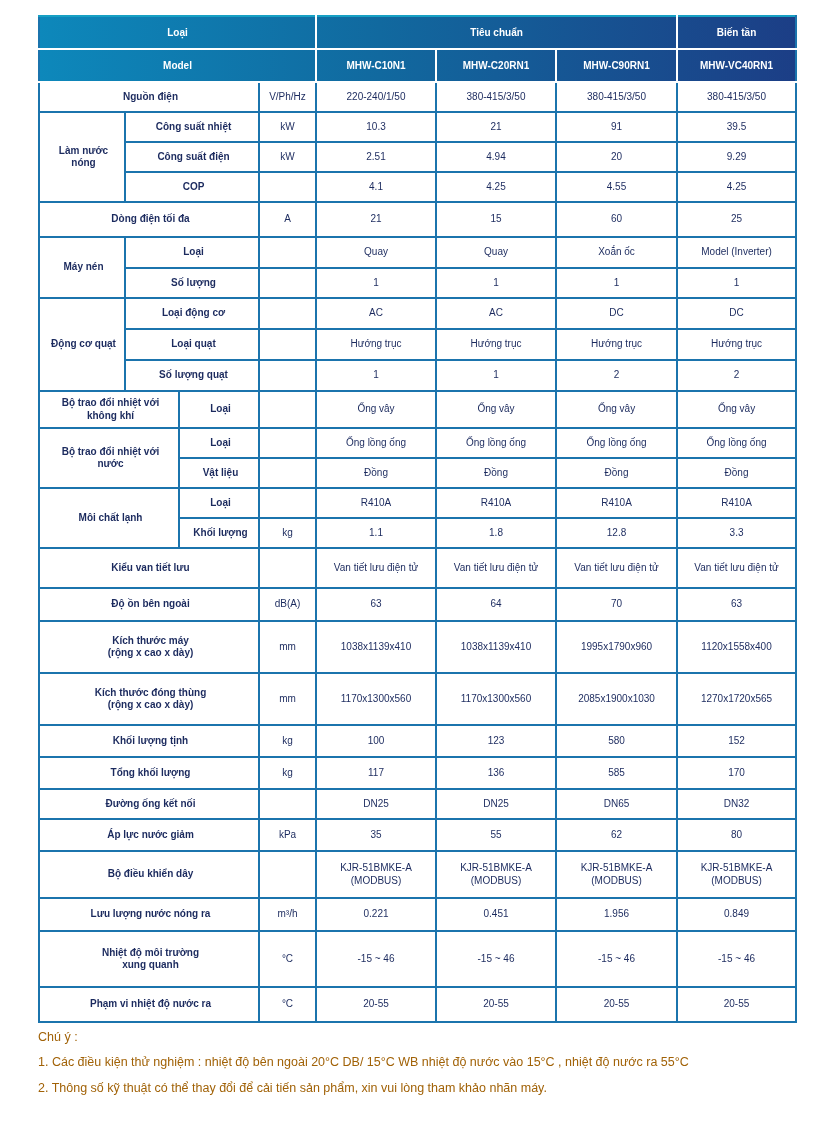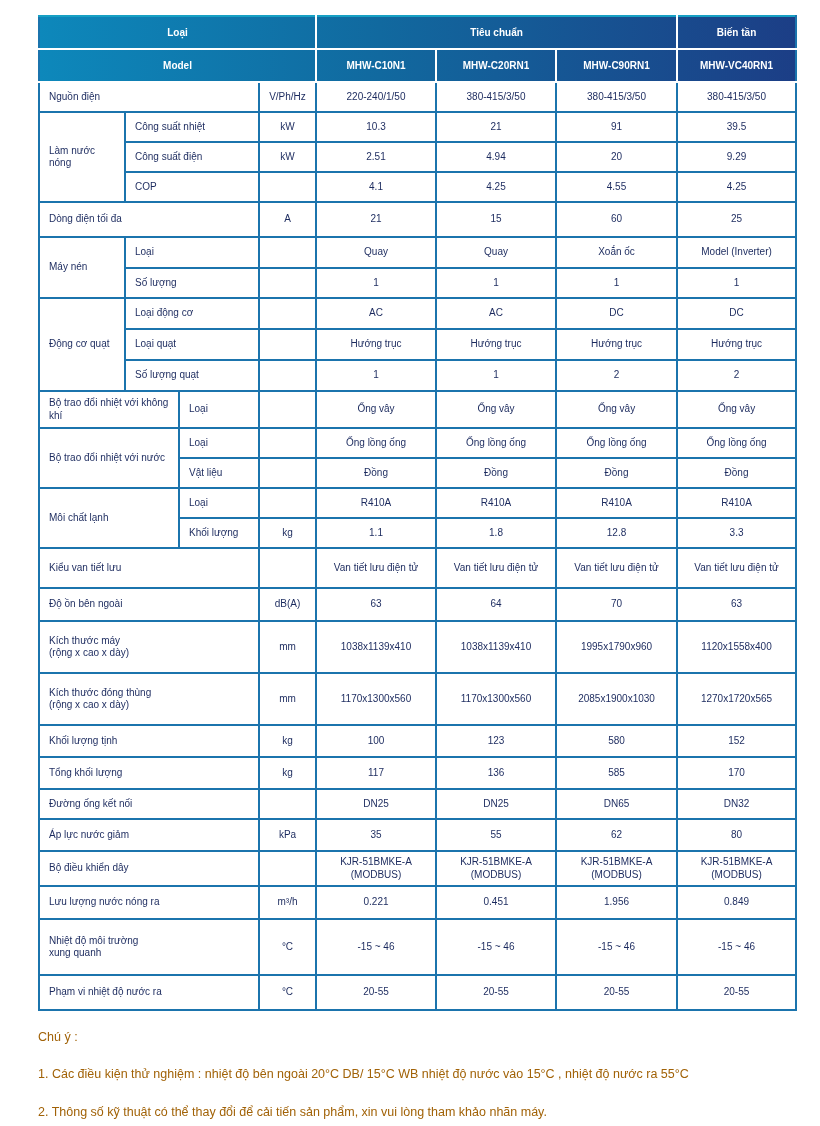--- a/index.html
+++ b/index.html
@@ -20,28 +20,28 @@
     border:2px solid #ffffff;text-align:center;padding:2px 4px;
   }
   tr.hdr th.edge-l{border-left:2px solid #1b74ad;}
   tr.hdr th.edge-r{border-right:2px solid #1b74ad;}
   tr.hdr.first th{border-top:2px solid #17a0c4;}
   
   td{
     border:2px solid #1b74ad;vertical-align:middle;padding:2px 6px;
     background:#ffffff;
   }
-  td.gcell,td.lcell{text-align:left;padding-left:9px;line-height:1.25;}
+  td.gcell,td.lcell{text-align:center;padding-left:9px;line-height:1.25;font-weight:bold;}
   td.ucell,td.vcell{text-align:center;line-height:1.25;}
   
   .h30{height:30px}.h31{height:31px}.h32{height:32px}.h33{height:33px}
-  .h35{height:35px}.h37{height:37px}.h40{height:40px}.h47{height:35px}
+  .h35{height:35px}.h37{height:37px}.h40{height:40px}.h47{height:47px}
   .h48{height:52px}.h54{height:56px}
   .notes{position:absolute;left:38px;top:1028px;width:740px;font-size:12.5px;line-height:1.55;color:#a16207;}
-  .notes .nt{margin-top:18px;}
+  .notes .nt{margin-top:6px;}
 </style>
 </head>
 <body>
 
 <div class="spec-table-wrap">
 <table class="spec">
   <colgroup>
     <col style="width:86px">
         <col style="width:54px">
         <col style="width:80px">

